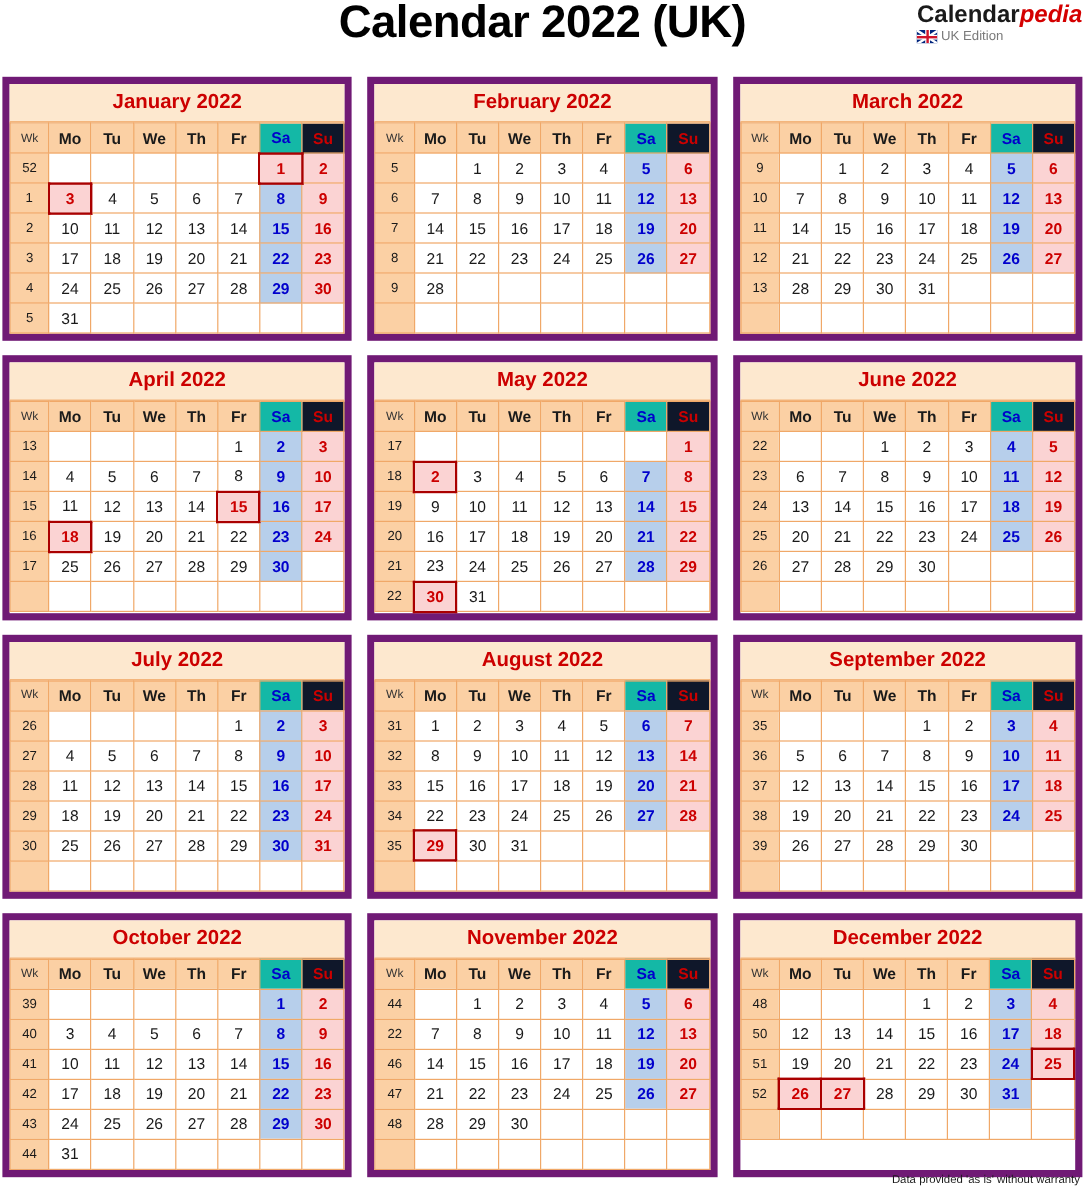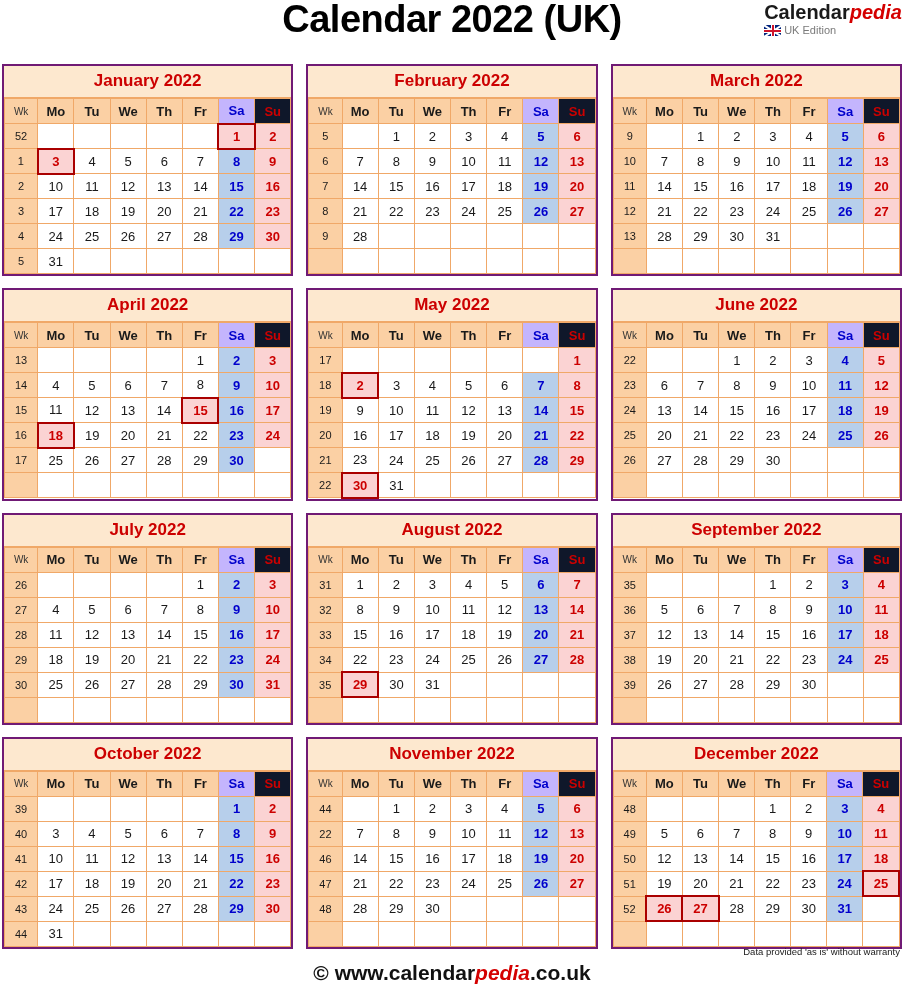--- a/index.html
+++ b/index.html
@@ -91,21 +91,21 @@
     display: grid;
     grid-template-columns: repeat(3, 1fr);
     column-gap: 13px;
     row-gap: 12px;
     padding: 0 2px;
     box-sizing: border-box;
     width: 904px;
   }
 
   .month {
-    border: 2px solid #701a75;
+    border: 6px solid #701a75;
     background: #ffffff;
     box-sizing: border-box;
   }
   .month-title {
     background: #fde8cf;
     color: #cc0000;
     font-size: 17px;
     font-weight: bold;
     text-align: center;
     padding: 5px 0 6px 0;
@@ -139,21 +139,21 @@
     font-weight: normal;
     font-size: 10px;
     color: #333333;
   }
   table.cal td.wk {
     font-size: 11px;
     font-weight: normal;
     color: #1a1a1a;
   }
   table.cal th.sat {
-    background: #c4b5fd;
+    background: #14b8a6;
     color: #0000cc;
   }
   table.cal th.sun {
     background: #0f172a;
     color: #cc0000;
   }
   table.cal td.sat {
     background: #b7cfeb;
     color: #0000cc;
     font-weight: bold;
@@ -1112,30 +1112,20 @@
             <td class="wk">48</td>
             <td class="empty"></td>
             <td class="empty"></td>
             <td class="empty"></td>
             <td class="">1</td>
             <td class="">2</td>
             <td class="sat">3</td>
             <td class="sun">4</td>
           </tr>
           <tr>
-            <td class="wk">49</td>
-            <td class="">5</td>
-            <td class="">6</td>
-            <td class="">7</td>
-            <td class="">8</td>
-            <td class="">9</td>
-            <td class="sat">10</td>
-            <td class="sun">11</td>
-          </tr>
-          <tr>
             <td class="wk">50</td>
             <td class="">12</td>
             <td class="">13</td>
             <td class="">14</td>
             <td class="">15</td>
             <td class="">16</td>
             <td class="sat">17</td>
             <td class="sun">18</td>
           </tr>
           <tr>

